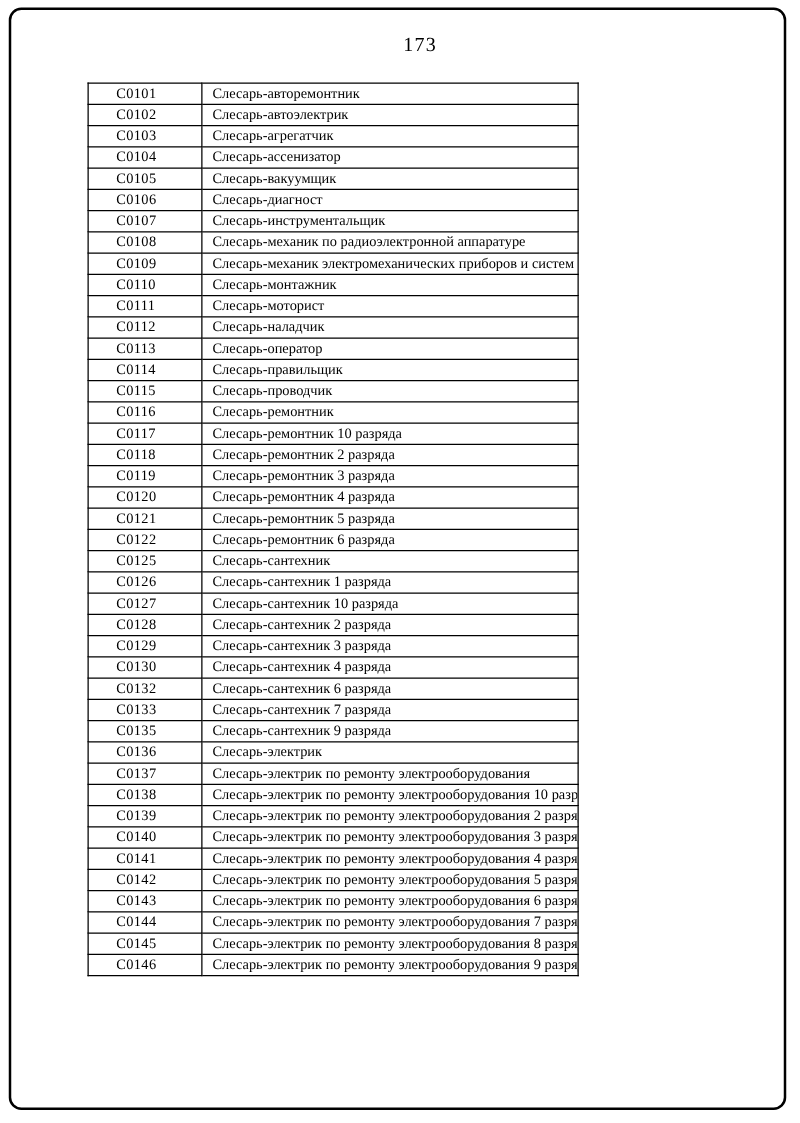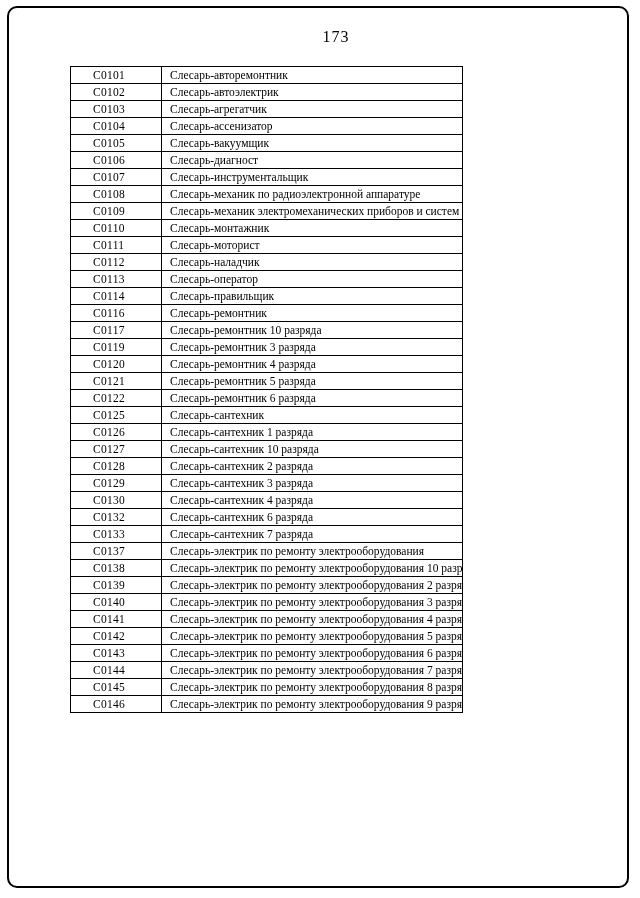--- a/index.html
+++ b/index.html
@@ -118,28 +118,36 @@
       </tr>
       <tr>
         <td class="code-cell">C0113</td>
         <td class="title-cell">Слесарь-оператор</td>
       </tr>
       <tr>
         <td class="code-cell">C0114</td>
         <td class="title-cell">Слесарь-правильщик</td>
       </tr>
       <tr>
+        <td class="code-cell">C0115</td>
+        <td class="title-cell">Слесарь-проводчик</td>
+      </tr>
+      <tr>
         <td class="code-cell">C0116</td>
         <td class="title-cell">Слесарь-ремонтник</td>
       </tr>
       <tr>
         <td class="code-cell">C0117</td>
         <td class="title-cell">Слесарь-ремонтник 10 разряда</td>
       </tr>
       <tr>
+        <td class="code-cell">C0118</td>
+        <td class="title-cell">Слесарь-ремонтник 2 разряда</td>
+      </tr>
+      <tr>
         <td class="code-cell">C0119</td>
         <td class="title-cell">Слесарь-ремонтник 3 разряда</td>
       </tr>
       <tr>
         <td class="code-cell">C0120</td>
         <td class="title-cell">Слесарь-ремонтник 4 разряда</td>
       </tr>
       <tr>
         <td class="code-cell">C0121</td>
         <td class="title-cell">Слесарь-ремонтник 5 разряда</td>
@@ -174,20 +182,28 @@
       </tr>
       <tr>
         <td class="code-cell">C0132</td>
         <td class="title-cell">Слесарь-сантехник 6 разряда</td>
       </tr>
       <tr>
         <td class="code-cell">C0133</td>
         <td class="title-cell">Слесарь-сантехник 7 разряда</td>
       </tr>
       <tr>
+        <td class="code-cell">C0135</td>
+        <td class="title-cell">Слесарь-сантехник 9 разряда</td>
+      </tr>
+      <tr>
+        <td class="code-cell">C0136</td>
+        <td class="title-cell">Слесарь-электрик</td>
+      </tr>
+      <tr>
         <td class="code-cell">C0137</td>
         <td class="title-cell">Слесарь-электрик по ремонту электрооборудования</td>
       </tr>
       <tr>
         <td class="code-cell">C0138</td>
         <td class="title-cell">Слесарь-электрик по ремонту электрооборудования 10 разряда</td>
       </tr>
       <tr>
         <td class="code-cell">C0139</td>
         <td class="title-cell">Слесарь-электрик по ремонту электрооборудования 2 разряда</td>

